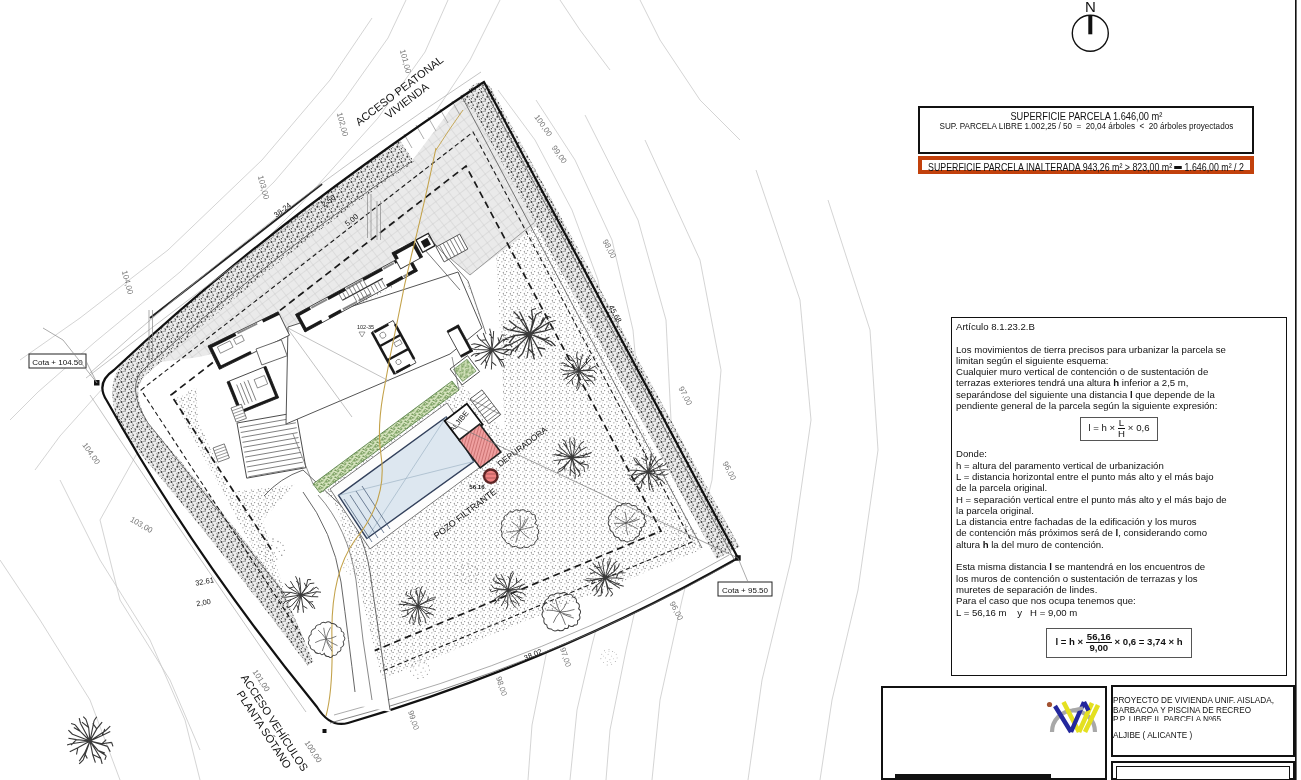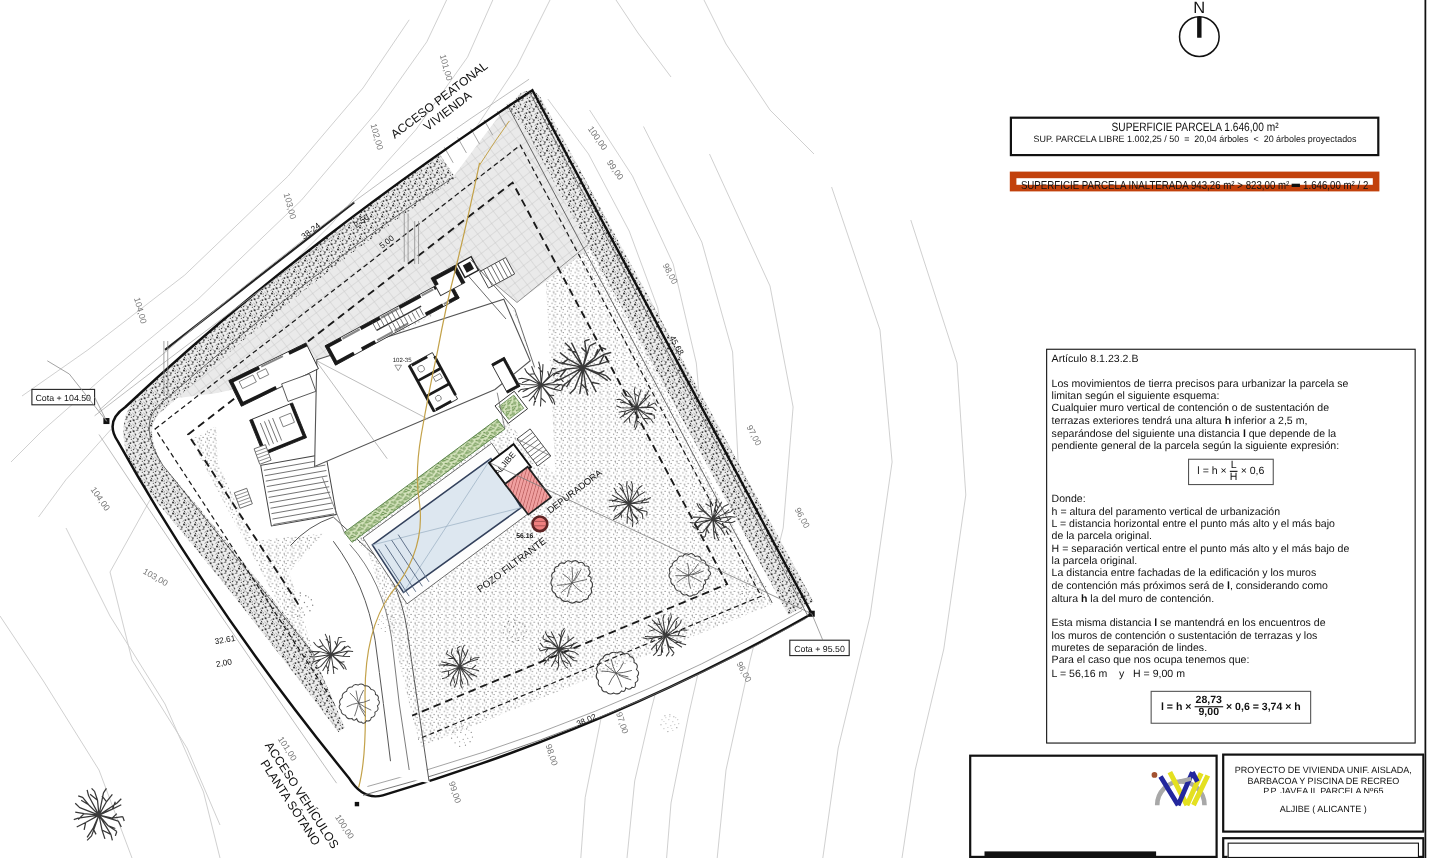--- a/index.html
+++ b/index.html
@@ -388,26 +388,26 @@
 
 <g>
       <circle cx="1090.3" cy="33.3" r="18" fill="none" stroke="#111" stroke-width="1.4"></circle>
       <rect x="1088.3" y="15.3" width="4" height="19" fill="#111"></rect>
       <text x="1090.3" y="12" font-size="15" text-anchor="middle" fill="#111">N</text>
     </g>
 
 <rect x="1295" y="0" width="1.6" height="780" fill="#111"></rect>
 </svg>
 
-<div class="abs" style="left:918px;top:106px;width:336px;height:36px;border:2px solid #111;background:#fff;text-align:center;white-space:nowrap;">
+<div class="abs" style="left:918px;top:106px;width:336px;height:48px;border:2px solid #111;background:#fff;text-align:center;white-space:nowrap;">
   <div style="font-size:11px;margin-top:2px;color:#111;"><span style="display:inline-block;transform:scaleX(0.84);white-space:nowrap;">SUPERFICIE PARCELA 1.646,00 m²</span></div>
   <div style="font-size:8.4px;color:#111;margin-top:-1px;"><span style="display:inline-block;transform:scaleX(0.97);white-space:nowrap;">SUP. PARCELA LIBRE 1.002,25 / 50&nbsp; =&nbsp; 20,04 árboles&nbsp; &lt;&nbsp; 20 árboles proyectados</span></div>
 </div>
 
-<div class="abs" style="left:918px;top:156px;width:336px;height:18px;border:6px solid #c2410c;background:#fff;position:absolute;">
+<div class="abs" style="left:918px;top:156px;width:336px;height:18px;border:4px solid #c2410c;background:#fff;position:absolute;">
   <div style="font-size:10.5px;color:#111;position:absolute;left:50%;top:1px;transform:translateX(-50%) scaleX(0.84);white-space:nowrap;">SUPERFICIE PARCELA INALTERADA 943,26 m² &gt; 823,00 m² <span style="display:inline-block;width:9px;height:3px;background:#111;vertical-align:2px;"></span> 1.646,00 m² / 2</div>
 </div>
 
 <div class="abs" style="left:951px;top:317px;width:336px;height:359px;border:1.5px solid #111;background:#fff;padding:3px 4px;font-size:9.6px;line-height:11.3px;color:#111;white-space:nowrap;">
   Artículo 8.1.23.2.B<br>
   <br>
   Los movimientos de tierra precisos para urbanizar la parcela se<br>
   limitan según el siguiente esquema:<br>
   Cualquier muro vertical de contención o de sustentación de<br>
   terrazas exteriores tendrá una altura <b>h</b> inferior a 2,5 m,<br>
@@ -422,35 +422,35 @@
   la parcela original.<br>
   La distancia entre fachadas de la edificación y los muros<br>
   de contención más próximos será de <b>l</b>, considerando como<br>
   altura <b>h</b> la del muro de contención.<br>
   <br>
   Esta misma distancia <b>l</b> se mantendrá en los encuentros de<br>
   los muros de contención o sustentación de terrazas y los<br>
   muretes de separación de lindes.<br>
   Para el caso que nos ocupa tenemos que:<br>
   L = 56,16 m&nbsp;&nbsp;&nbsp;&nbsp;y&nbsp;&nbsp;&nbsp;H = 9,00 m
-  <div style="text-align:center;margin:10px 0 0;font-weight:bold;"><span style="display:inline-block;border:1px solid #555;padding:3px 8px 4px;">l = h × <span style="display:inline-block;vertical-align:middle;text-align:center;line-height:10px;"><span style="display:block;border-bottom:1px solid #111;padding:0 1px;">28,73</span><span style="display:block;">9,00</span></span> × 0,6 = 3,74 × h</span></div>
+  <div style="text-align:center;margin:10px 0 0;font-weight:bold;"><span style="display:inline-block;border:1px solid #555;padding:3px 8px 4px;">l = h × <span style="display:inline-block;vertical-align:middle;text-align:center;line-height:10px;"><span style="display:block;border-bottom:1px solid #111;padding:0 1px;">56,16</span><span style="display:block;">9,00</span></span> × 0,6 = 3,74 × h</span></div>
 </div>
 
 <div class="abs" style="left:881px;top:686px;width:226px;height:94px;border:2px solid #111;background:#fff;"></div>
 
 <svg class="abs" style="left:1040px;top:694px" width="70" height="50" viewBox="0 0 70 50">
   <circle cx="9.5" cy="10.5" r="2.6" fill="#a35231"></circle>
   <path d="M12,38 A 21.5,21.5 0 0 1 55,38" fill="none" stroke="#a8a8a8" stroke-width="4.2"></path>
   <path d="M23.5,8 L39,38 M39,38 L52,9 M45,38 L58,11" fill="none" stroke="#e4e020" stroke-width="4.6"></path>
   <path d="M15,12 L31,38 M31,38 L44,8 M44,8 L48.5,16.5" fill="none" stroke="#23279d" stroke-width="4.4"></path>
   <path d="M32,16.5 L43,14" fill="none" stroke="#a8a8a8" stroke-width="3.6"></path>
 </svg>
 
 <div class="abs" style="left:895px;top:774px;width:156px;height:4.5px;background:#111;"></div>
 
-<div class="abs" style="left:1111px;top:685px;width:184px;height:72px;border:2px solid #111;background:#fff;text-align:center;color:#111;">
+<div class="abs" style="left:1111px;top:685px;width:184px;height:72px;border:2px solid #111;background:#fff;color:#111;">
   <div style="font-size:8.2px;margin-top:9px;line-height:10px;">PROYECTO DE VIVIENDA UNIF. AISLADA,<br>BARBACOA Y PISCINA DE RECREO</div>
-  <div style="font-size:8.2px;height:5px;overflow:hidden;line-height:8.5px;">P.P. JAVEA II. PARCELA Nº65</div>
+  <div style="font-size:8.2px;height:5px;overflow:hidden;line-height:8.5px;">P.P. LIBRE II. PARCELA Nº65</div>
   <div style="font-size:8.2px;margin-top:10px;">ALJIBE ( ALICANTE )</div>
 </div>
 
 <div class="abs" style="left:1111px;top:761px;width:184px;height:19px;border:2px solid #111;background:#fff;"></div>
 <div class="abs" style="left:1116px;top:766px;width:174px;height:14px;border:1.5px solid #111;background:#fff;"></div>
 
 </body></html>

